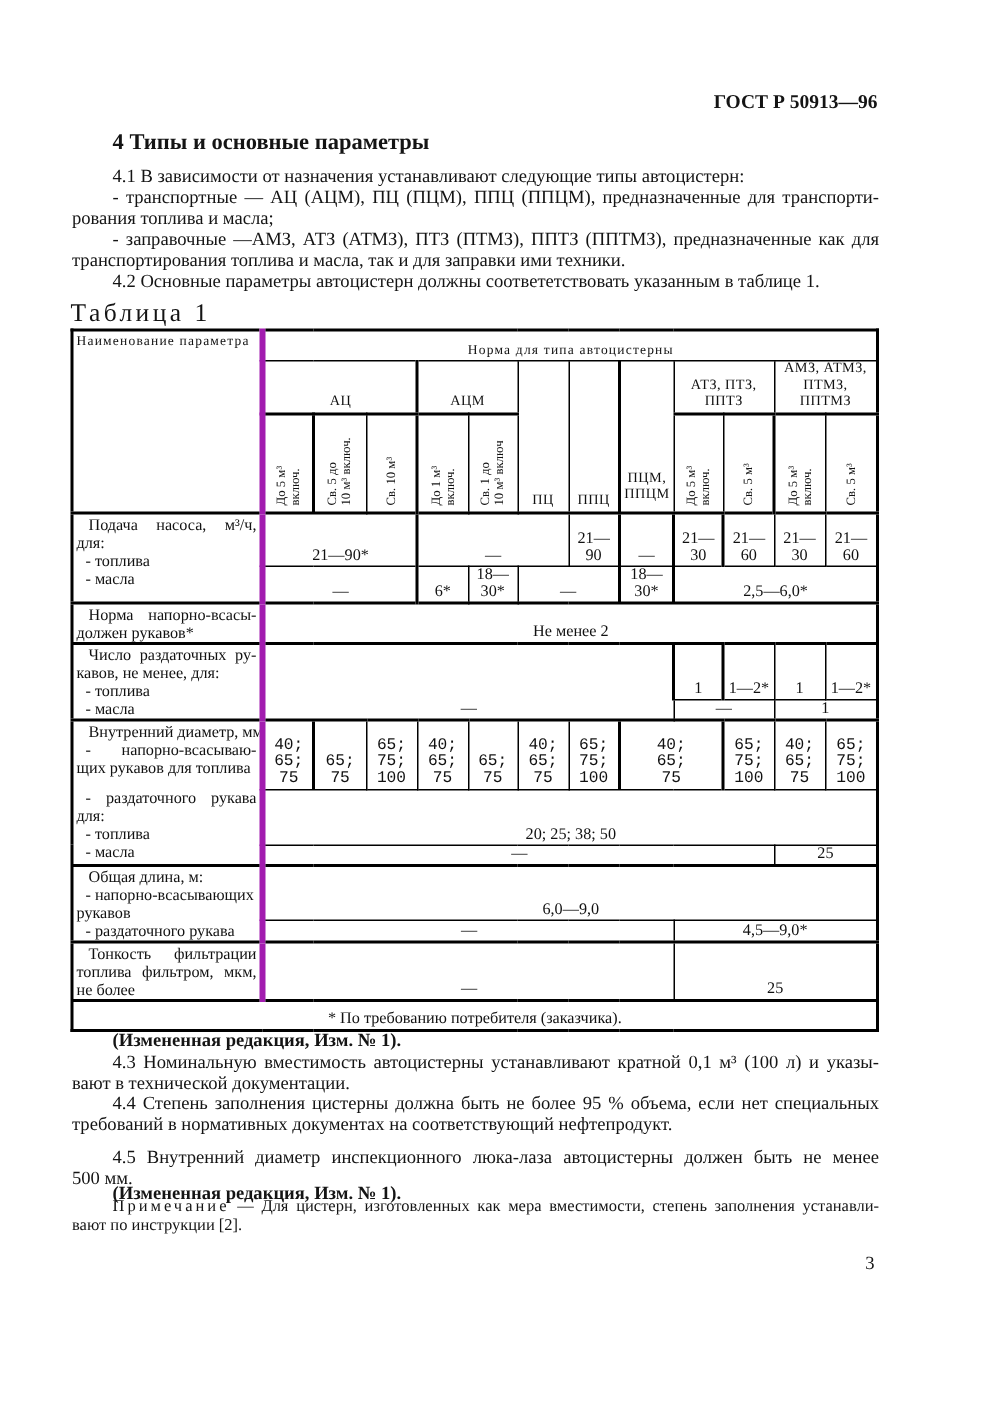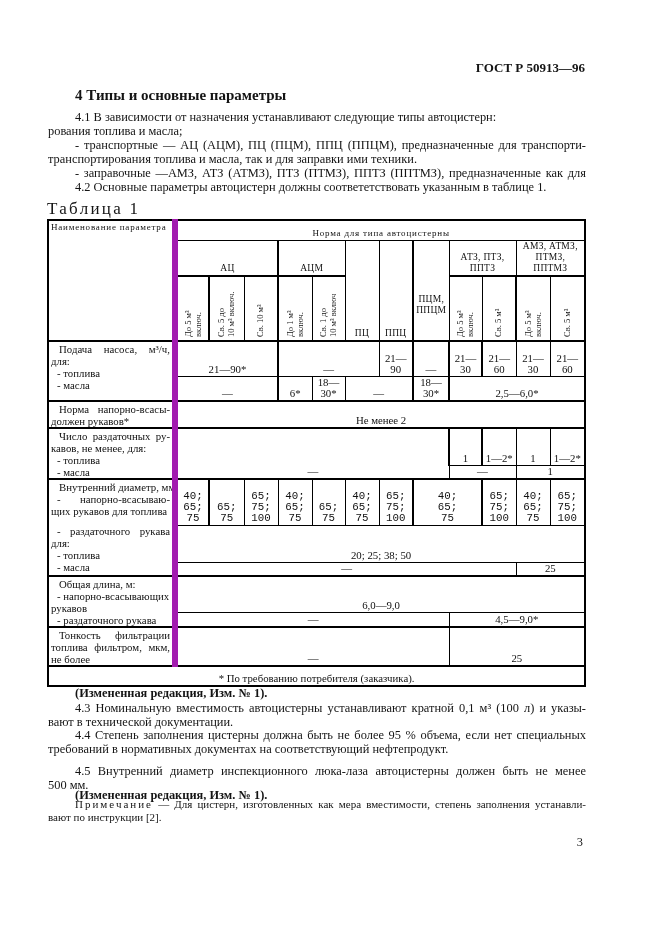--- a/index.html
+++ b/index.html
@@ -20,21 +20,21 @@
   .note { font-size:11px; }
   .note .ln { height:12.5px; line-height:12.5px; }
   .spaced { letter-spacing:2px; }
 
   .caption { left:47px; top:202px; font-size:17px; letter-spacing:2.3px; line-height:14px; white-space:nowrap; }
 
   table.t { position:absolute; left:47px; top:219px; width:537px; border-collapse:collapse;
             table-layout:fixed; font-size:10.8px; color:#111; border:2px solid #000; }
   table.t td { border:1px solid #000; padding:0 1px 1px 1px; text-align:center;
                vertical-align:bottom; line-height:11px; overflow:hidden; white-space:pre-line; }
-  table.t td.c0 { border-right:6px solid #a21caf; text-align:left; vertical-align:top;
+  table.t td.c0 { border-right:4px solid #a21caf; text-align:left; vertical-align:top;
                   padding:1px 2px 0 2px; white-space:normal; }
   tr.tt > td { border-top:2px solid #000; }
   td.tb { border-bottom:2px solid #000 !important; }
   td.bl { border-left:2px solid #000 !important; }
 
   .pl { height:12px; line-height:12px; white-space:nowrap; }
   .pj { text-align:justify; text-align-last:justify; }
   .pi { padding-left:8px; }
   .pd { padding-left:6px; }
   .gap { height:8px; }
@@ -53,24 +53,24 @@
 </style>
 </head>
 <body>
 
 <div class="abs doc-code">ГОСТ Р 50913—96</div>
 
 <div class="abs section-title">4  Типы и основные параметры</div>
 
 <div class="abs text-block" style="top:110px;">
   <div class="ln ind">4.1  В зависимости от назначения устанавливают следующие типы автоцистерн:</div>
+  <div class="ln ind jus">- транспортные — АЦ (АЦМ), ПЦ (ПЦМ), ППЦ (ППЦМ), предназначенные для транспорти-</div>
   <div class="ln">рования топлива и масла;</div>
-  <div class="ln ind jus">- транспортные — АЦ (АЦМ), ПЦ (ПЦМ), ППЦ (ППЦМ), предназначенные для транспорти-</div>
+  <div class="ln ind jus">- заправочные —АМЗ, АТЗ (АТМЗ), ПТЗ (ПТМЗ), ППТЗ (ППТМЗ), предназначенные как для</div>
   <div class="ln">транспортирования топлива и масла, так и для заправки ими техники.</div>
-  <div class="ln ind jus">- заправочные —АМЗ, АТЗ (АТМЗ), ПТЗ (ПТМЗ), ППТЗ (ППТМЗ), предназначенные как для</div>
   <div class="ln ind">4.2  Основные параметры автоцистерн должны соответетствовать указанным в таблице 1.</div>
 </div>
 
 <div class="abs caption">Таблица 1</div>
 
 <table class="t">
   <colgroup>
     <col style="width:127px">
       <col style="width:34px">
       <col style="width:35px">
@@ -91,21 +91,21 @@
     <td class="c0 hd" rowspan="3">Наименование
 параметра</td>
     <td class="hd" colspan="12">Норма для типа автоцистерны</td>
   </tr>
 
   <tr style="height:33px">
     <td class="grp tb" colspan="3">АЦ</td>
     <td class="grp tb bl" colspan="2">АЦМ</td>
     <td class="grp" rowspan="2">ПЦ</td>
     <td class="grp" rowspan="2">ППЦ</td>
-    <td class="grp bl" rowspan="2" style="padding-bottom:24px">ПЦМ,
+    <td class="grp bl" rowspan="2" style="padding-bottom:5px">ПЦМ,
 ППЦМ</td>
     <td class="grp tb" colspan="2">АТЗ, ПТЗ,
 ППТЗ</td>
     <td class="grp tb" colspan="2">АМЗ, АТМЗ,
 ПТМЗ, ППТМЗ</td>
   </tr>
 
   <tr style="height:65px">
     <td class="rot"><div class="rot-text">До 5 м³
 включ.</div></td>

